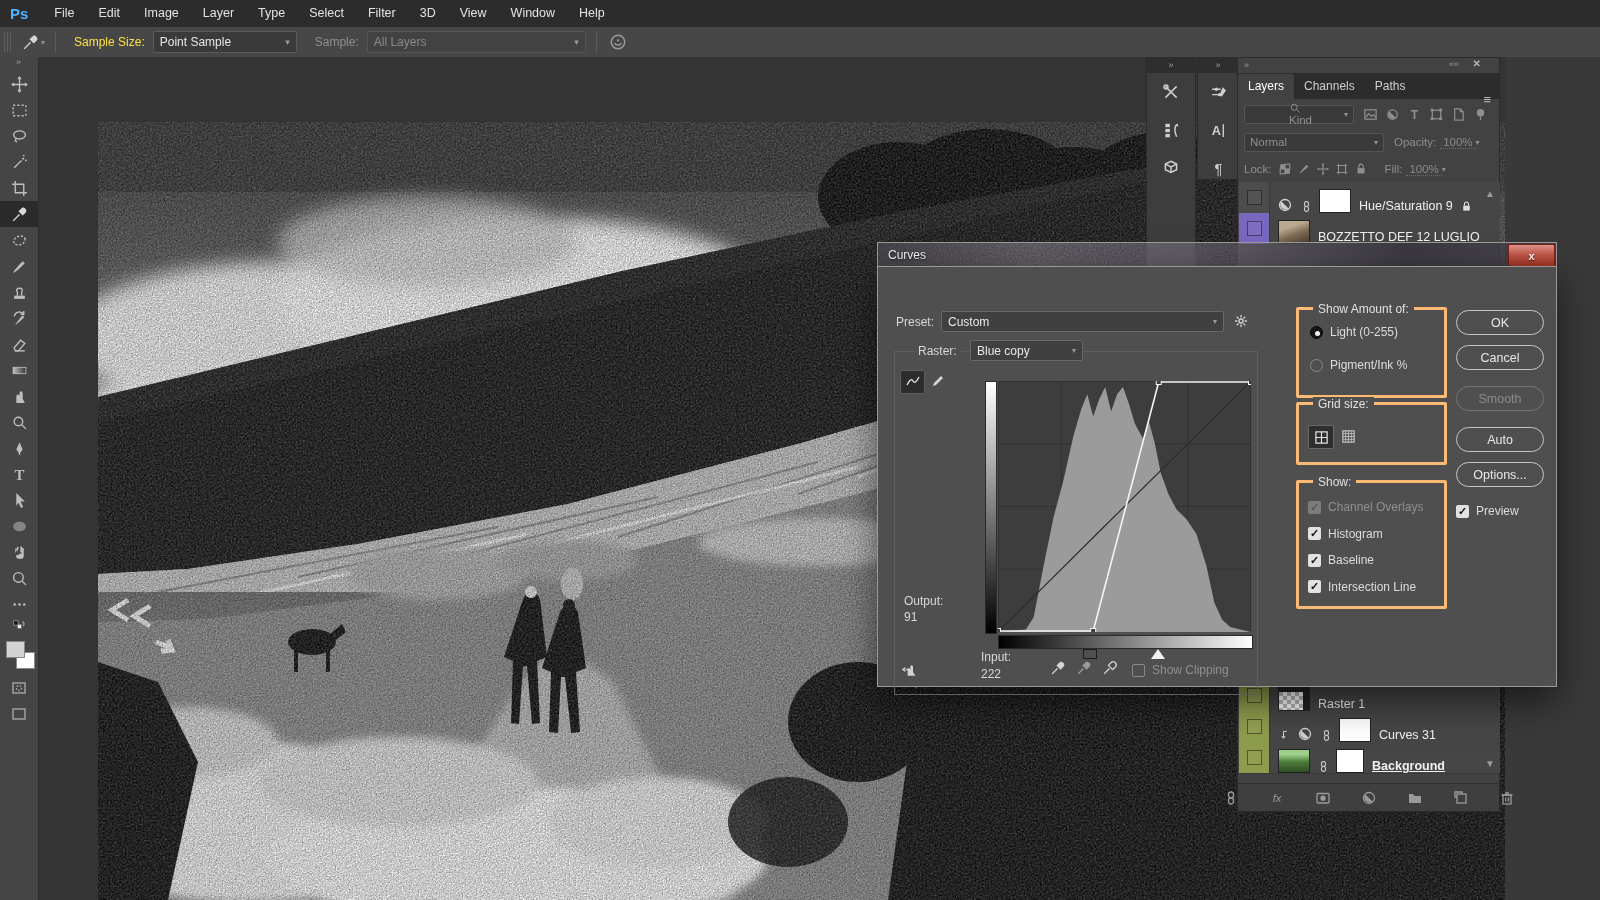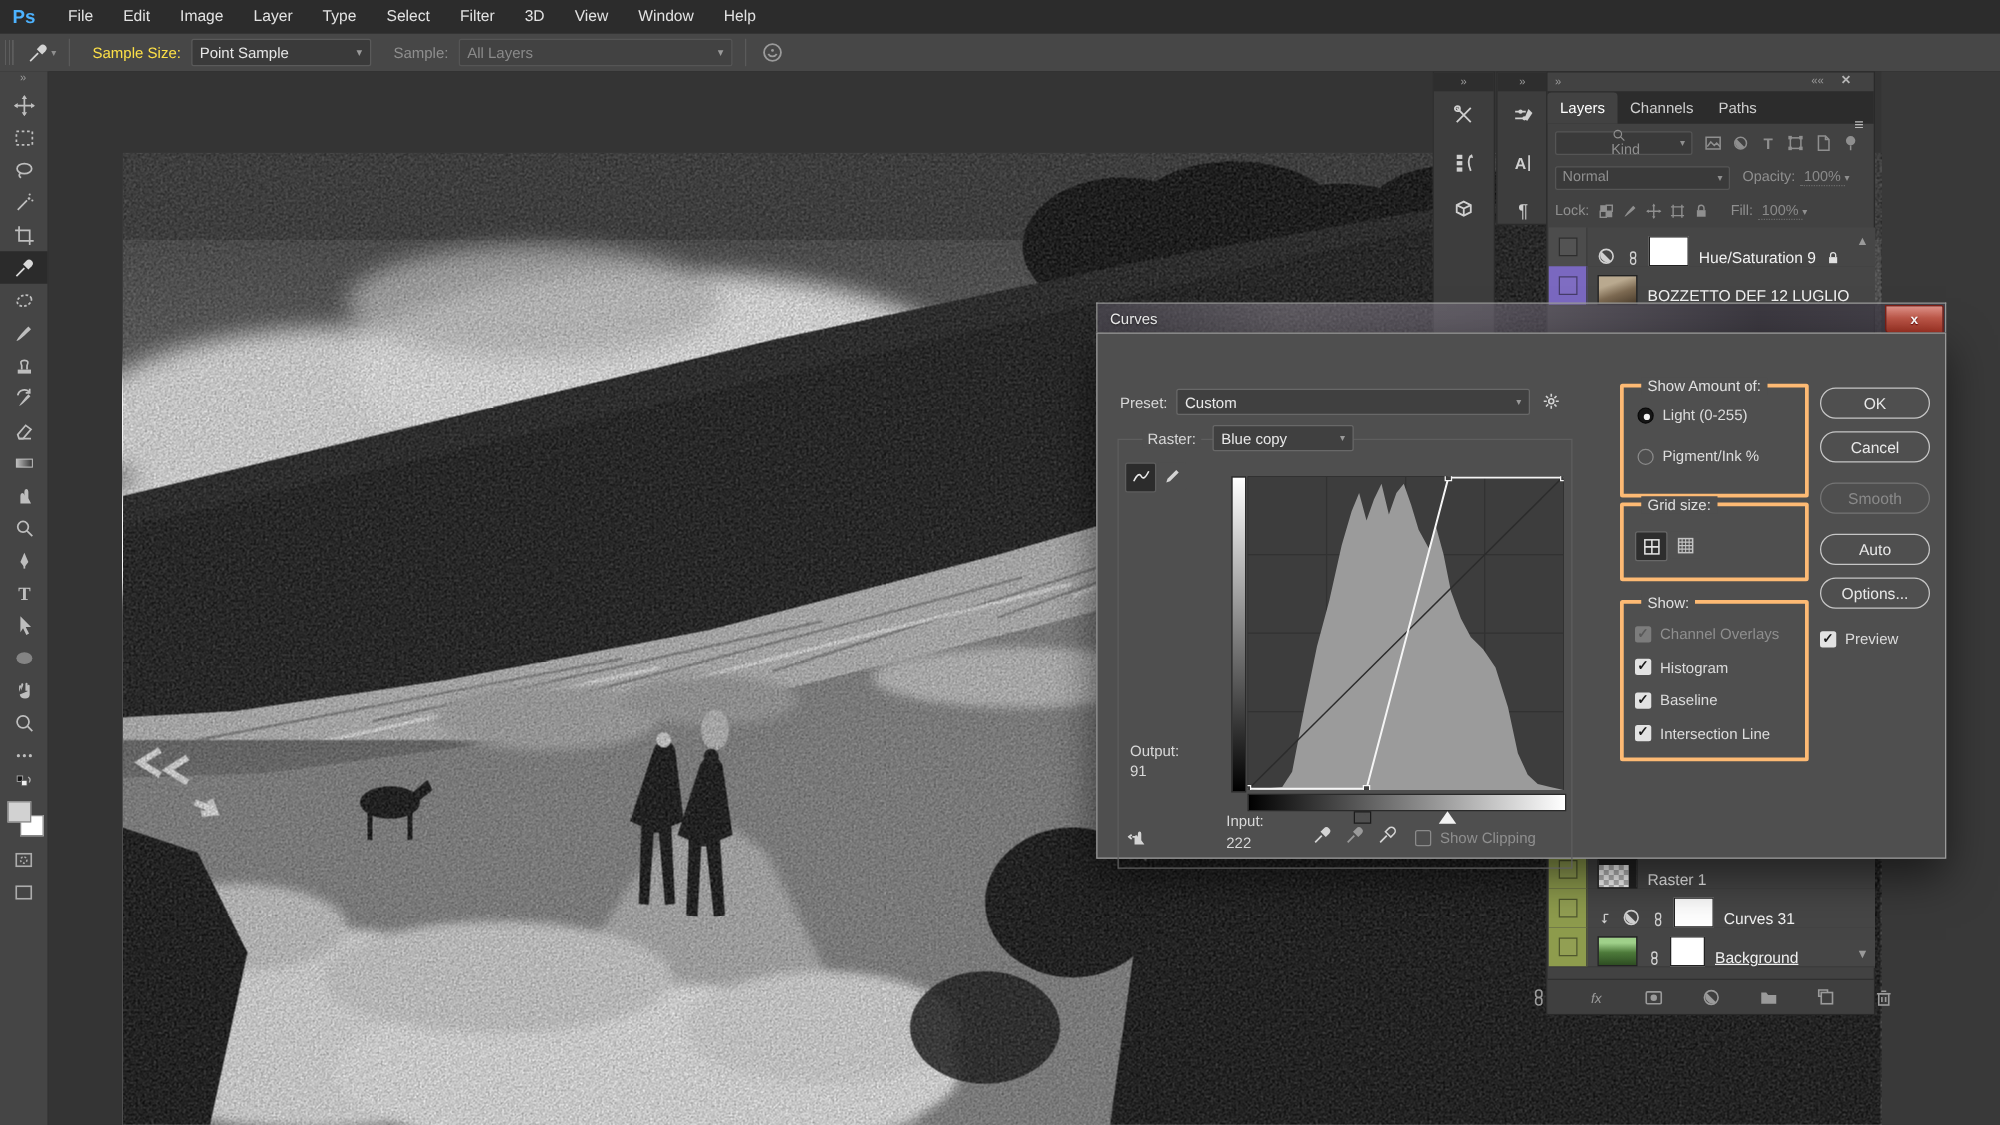--- a/index.html
+++ b/index.html
@@ -685,21 +685,21 @@
             <div class="vis-box"></div>
           </div>
           <div class="thumb" style="background: linear-gradient(rgb(159, 208, 138) 20%, rgb(77, 122, 58) 55%, rgb(46, 77, 34));"></div>
           <span style="margin-left: 7px;">
             <svg width="13" height="13" viewBox="0 0 16 16" style="display:block">
               <rect x="5.5" y="2" width="5" height="6" rx="2.4" fill="none" stroke="#d0d0d0" stroke-width="1.3"></rect>
               <rect x="5.5" y="8" width="5" height="6" rx="2.4" fill="none" stroke="#d0d0d0" stroke-width="1.3"></rect>
             </svg>
           </span>
           <div class="mask-thumb" style="width: 26px;"></div>
-          <span class="lname" style="text-decoration: underline;">Background</span>
+          <span class="lname" style="text-decoration: underline; font-weight: bold;">Background</span>
         </div>
       </div>
     <span class="scrollarrow" style="top:130px;">▲</span>
     <span class="scrollarrow" style="top:700px;">▼</span>
     <div id="bottombar">
         <span>
           <svg width="16" height="16" viewBox="0 0 16 16" style="display:block">
             <rect x="5.5" y="2" width="5" height="6" rx="2.4" fill="none" stroke="#9a9a9a" stroke-width="1.3"></rect>
             <rect x="5.5" y="8" width="5" height="6" rx="2.4" fill="none" stroke="#9a9a9a" stroke-width="1.3"></rect>
           </svg>

